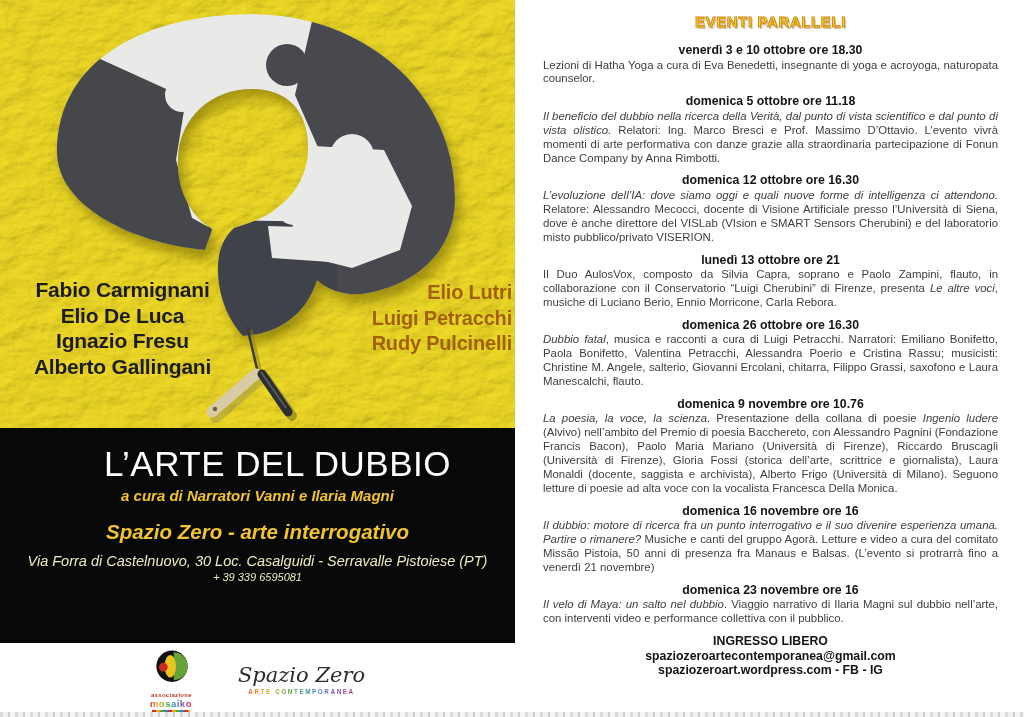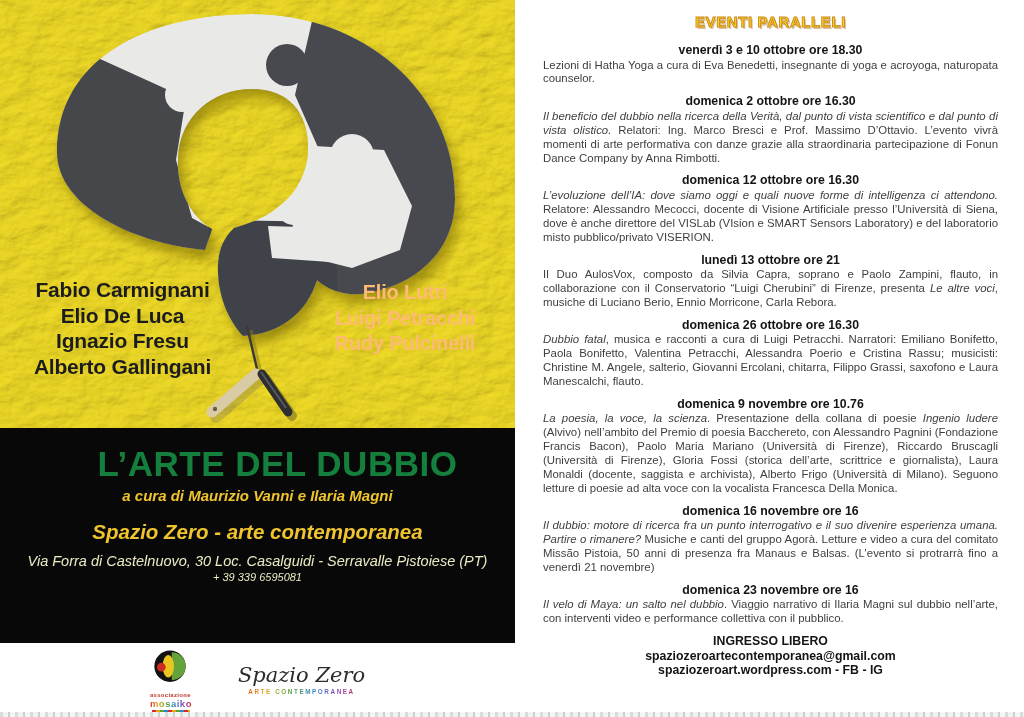--- a/index.html
+++ b/index.html
@@ -8,42 +8,42 @@
     font-family:"Liberation Sans",sans-serif;display:flex;position:relative;
   }
   
   .poster{width:515px;height:717px;position:relative;flex:none;background:#0a0a0a;}
   .poster-art{position:absolute;top:0;left:0;display:block;}
   .names-left{
     position:absolute;top:277px;left:0;width:245px;text-align:center;
     font-weight:bold;font-size:21px;line-height:25.5px;color:#1c1c1e;letter-spacing:-0.2px;
   }
   .names-right{
-    position:absolute;top:280px;left:298px;width:214px;text-align:center;
-    font-weight:bold;font-size:20px;line-height:25.5px;color:#fdba74;letter-spacing:-0.2px;
+    position:absolute;top:280px;left:298px;width:214px;text-align:right;
+    font-weight:bold;font-size:20px;line-height:25.5px;color:#a16207;letter-spacing:-0.2px;
   }
   .poster-dates{
     position:absolute;top:373px;left:298px;width:214px;text-align:center;
     font-weight:bold;font-size:16px;line-height:21px;color:#15150f;
   }
   .black-band{
     position:absolute;top:428px;left:0;width:515px;height:215px;background:#080808;
     text-align:center;color:#f4f4f4;
   }
-  .band-title{font-size:35px;font-weight:bold;letter-spacing:0.5px;padding-top:16px;color:#15803d;padding-left:40px;}
+  .band-title{font-size:35px;font-weight:normal;letter-spacing:0.5px;padding-top:16px;color:#ffffff;padding-left:40px;}
   .band-curators{color:#efc42e;font-style:italic;font-weight:bold;font-size:15px;margin-top:3px;}
   .band-opening{font-size:24px;font-weight:bold;margin-top:14px;color:#f3f3f3;}
   .band-venue{color:#efc42e;font-style:italic;font-weight:bold;font-size:20.5px;margin-top:16px;}
   .band-address{color:#edeac4;font-style:italic;font-size:14.5px;margin-top:9px;}
   .band-phone{color:#edeac4;font-style:italic;font-size:11px;margin-top:2px;}
   .white-strip{
     position:absolute;top:643px;left:0;width:515px;height:74px;background:#ffffff;
     display:flex;align-items:center;justify-content:center;gap:46px;
   }
-  .logo-mosaiko{text-align:left;line-height:1;}
+  .logo-mosaiko{text-align:right;line-height:1;}
   .mk-assoc{font-size:6px;font-weight:bold;color:#c0392b;margin-top:1px;letter-spacing:0.3px;}
   .mk-name{font-size:9.5px;font-weight:bold;margin-top:1px;letter-spacing:0.5px;}
   .mk-tag{width:38px;height:2px;margin:2px auto 0;
     background:repeating-linear-gradient(90deg,#d92b2b 0 4px,#e6a817 4px 8px,#58a32f 8px 12px,#2e86c8 12px 16px);}
   .logo-sz{text-align:center;line-height:1;}
   .sz-script{font-family:"DejaVu Serif",serif;font-style:italic;font-size:21px;color:#2c2c2c;}
   .sz-sub{font-size:6.3px;font-weight:bold;letter-spacing:1.6px;margin-top:3px;}
   .rainbow{
     background:linear-gradient(90deg,#d92b2b,#e6a817,#58a32f,#2e86c8,#8e44ad,#d92b2b);
     -webkit-background-clip:text;background-clip:text;color:transparent;-webkit-text-fill-color:transparent;
@@ -145,22 +145,22 @@
       <div class="artist-name">Alberto Gallingani</div>
     </div>
   <div class="names-right">
       <div class="artist-name">Elio Lutri</div>
       <div class="artist-name">Luigi Petracchi</div>
       <div class="artist-name">Rudy Pulcinelli</div>
     </div>
 
   <div class="black-band">
     <div class="band-title">L’ARTE DEL DUBBIO</div>
-    <div class="band-curators">a cura di Maurizio Vanni e Ilaria Magni</div>
-    <div class="band-venue">Spazio Zero - arte contemporanea</div>
+    <div class="band-curators">a cura di Narratori Vanni e Ilaria Magni</div>
+    <div class="band-venue">Spazio Zero - arte interrogativo</div>
     <div class="band-address">Via Forra di Castelnuovo, 30  Loc. Casalguidi - Serravalle Pistoiese (PT)</div>
     <div class="band-phone">+ 39 339 6595081</div>
   </div>
 
   <div class="white-strip">
     <div class="logo-mosaiko">
       <svg width="40" height="40" viewBox="0 0 46 46">
         <circle cx="23" cy="21" r="18" fill="#121212"></circle>
         <path d="M 25 5 A 16 16 0 0 1 25 37 Z" fill="#64a33a"></path>
         <ellipse cx="21" cy="21" rx="6.5" ry="13" fill="#e8c61f"></ellipse>
@@ -178,26 +178,26 @@
 </div>
 
 <div class="events">
   <div class="ev-header">EVENTI PARALLELI</div>
   <div id="events-list">
       <section class="event">
         <div class="ev-date">venerdì 3 e 10 ottobre ore 18.30</div>
         <p class="ev-body"><span>Lezioni di Hatha Yoga a cura di Eva Benedetti, insegnante di yoga e acroyoga, naturopata counselor.</span></p>
       </section>
       <section class="event">
-        <div class="ev-date">domenica 2 ottobre ore 16.30</div>
+        <div class="ev-date">domenica 5 ottobre ore 11.18</div>
         <p class="ev-body"><span class="it">Il beneficio del dubbio nella ricerca della Verità, dal punto di vista scientifico e dal punto di vista olistico.</span><span> Relatori: Ing. Marco Bresci e Prof. Massimo D’Ottavio. L’evento vivrà momenti di arte performativa con danze grazie alla straordinaria partecipazione di Fonun Dance Company by Anna Rimbotti.</span></p>
       </section>
       <section class="event">
         <div class="ev-date">domenica 12 ottobre ore 16.30</div>
-        <p class="ev-body"><span class="it">L’evoluzione dell’IA: dove siamo oggi e quali nuove forme di intelligenza ci attendono.</span><span> Relatore: Alessandro Mecocci, docente di Visione Artificiale presso l’Università di Siena, dove è anche direttore del VISLab (VIsion e SMART Sensors Laboratory) e del laboratorio misto pubblico/privato VISERION.</span></p>
+        <p class="ev-body"><span class="it">L’evoluzione dell’IA: dove siamo oggi e quali nuove forme di intelligenza ci attendono.</span><span> Relatore: Alessandro Mecocci, docente di Visione Artificiale presso l’Università di Siena, dove è anche direttore del VISLab (VIsion e SMART Sensors Cherubini) e del laboratorio misto pubblico/privato VISERION.</span></p>
       </section>
       <section class="event">
         <div class="ev-date">lunedì 13 ottobre ore 21</div>
         <p class="ev-body"><span>Il Duo AulosVox, composto da Silvia Capra, soprano e Paolo Zampini, flauto, in collaborazione con il Conservatorio “Luigi Cherubini” di Firenze, presenta </span><span class="it">Le altre voci</span><span>, musiche di Luciano Berio, Ennio Morricone, Carla Rebora.</span></p>
       </section>
       <section class="event">
         <div class="ev-date">domenica 26 ottobre ore 16.30</div>
         <p class="ev-body"><span class="it">Dubbio fatal</span><span>, musica e racconti a cura di Luigi Petracchi. Narratori: Emiliano Bonifetto, Paola Bonifetto, Valentina Petracchi, Alessandra Poerio e Cristina Rassu; musicisti: Christine M. Angele, salterio, Giovanni Ercolani, chitarra, Filippo Grassi, saxofono e Laura Manescalchi, flauto.</span></p>
       </section>
       <section class="event">

